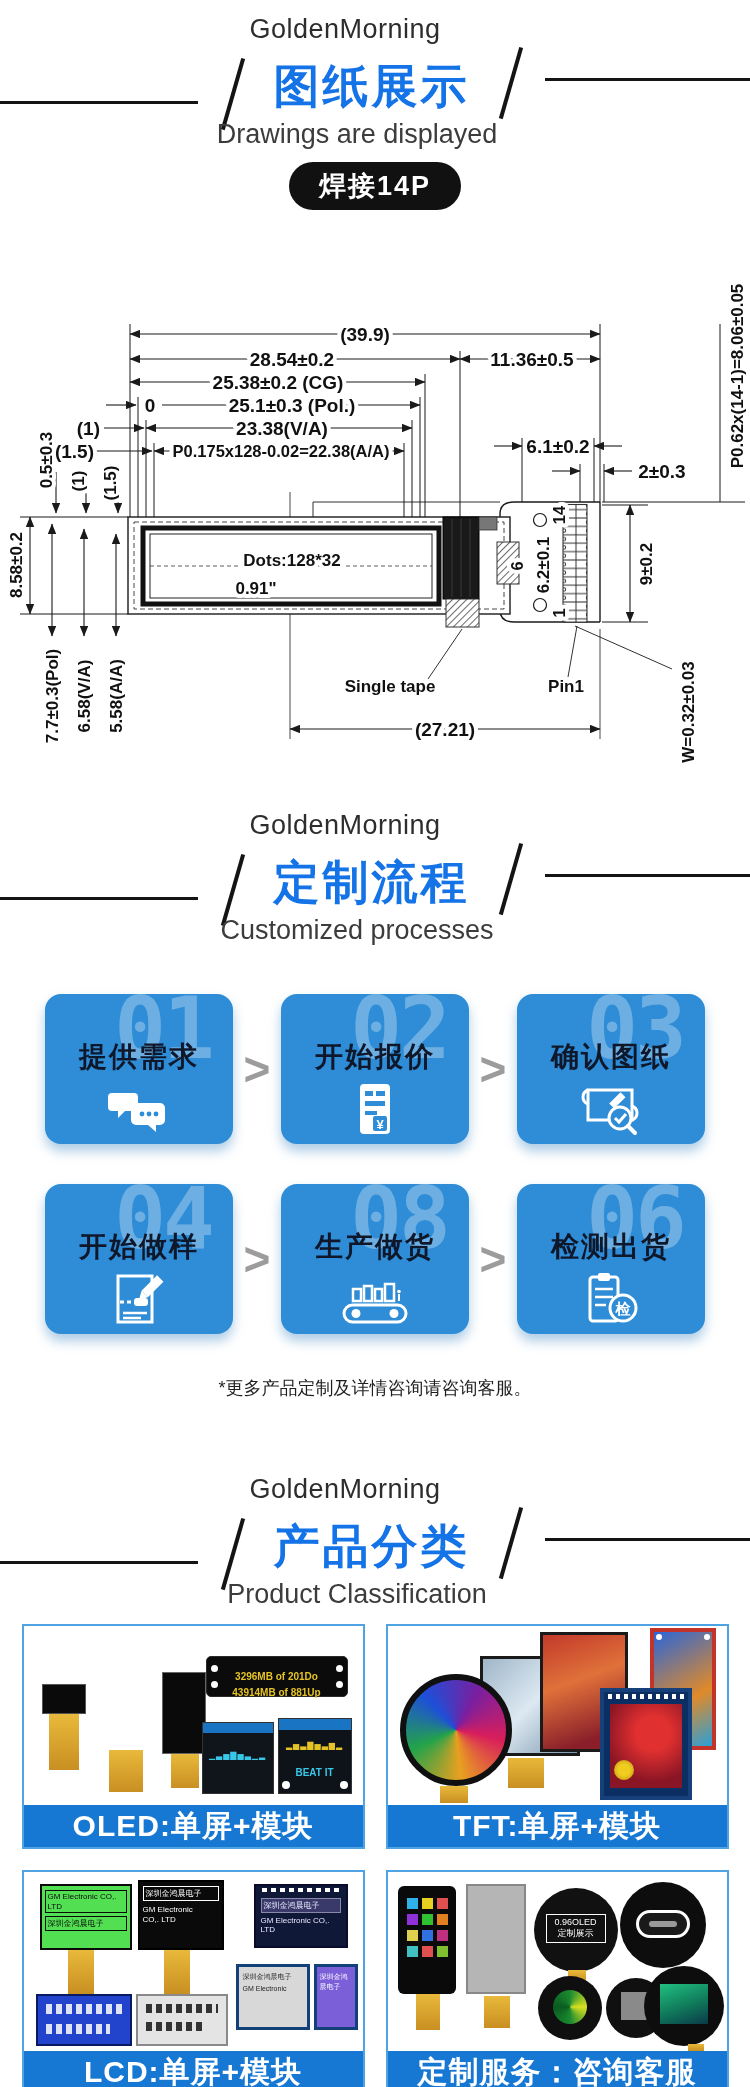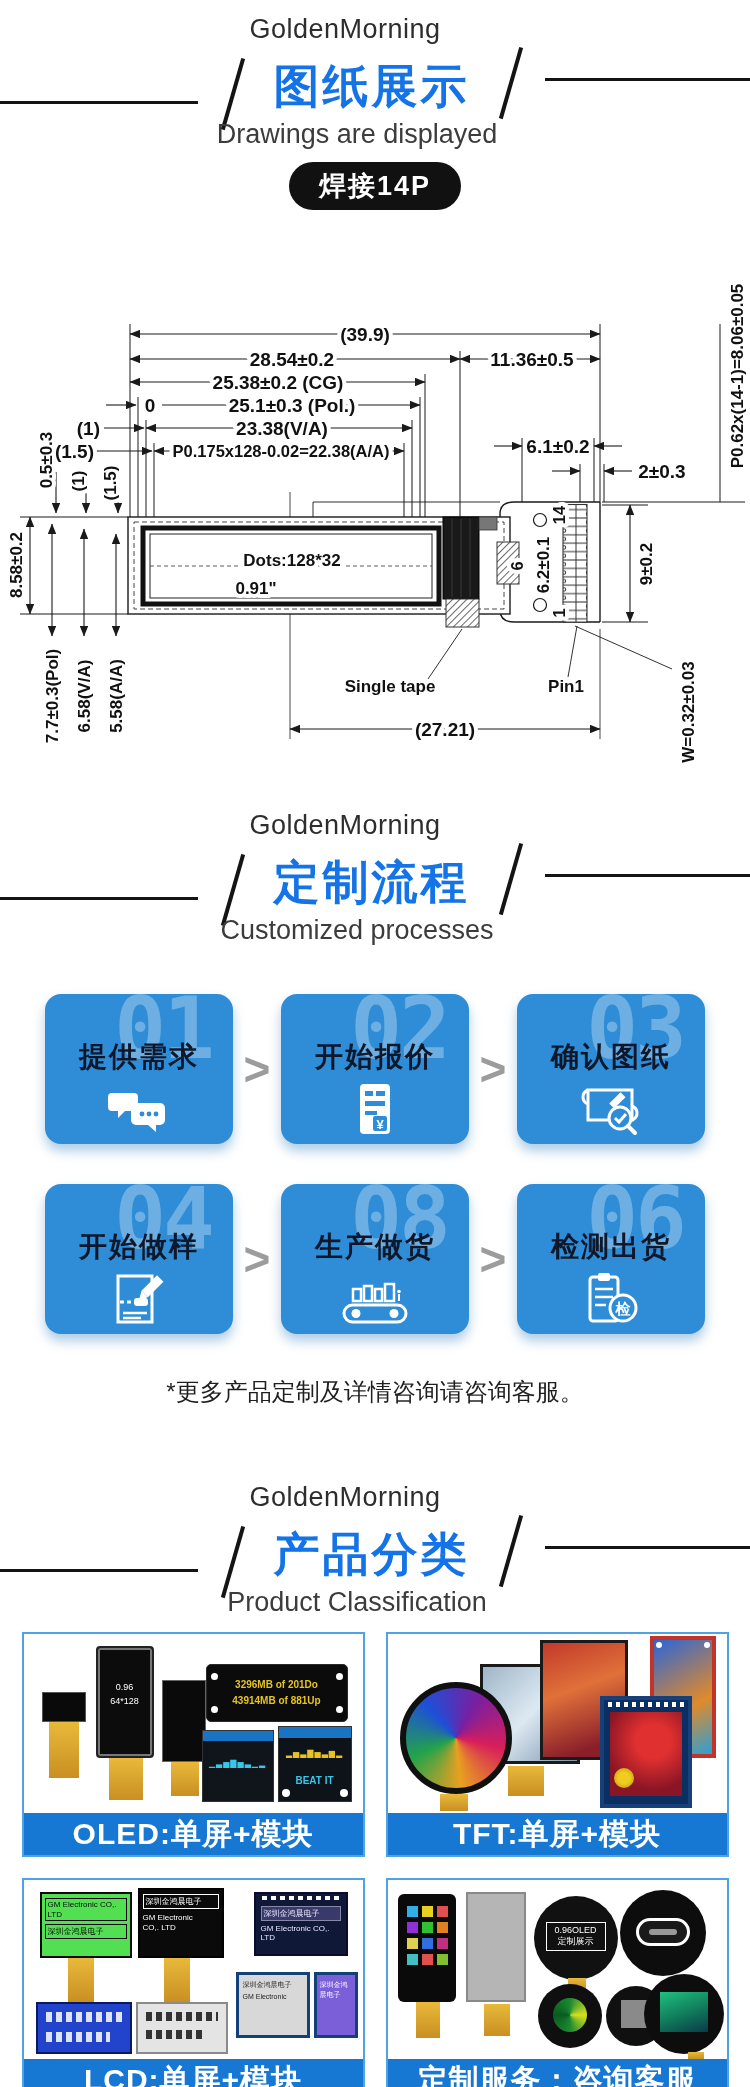--- a/index.html
+++ b/index.html
@@ -39,21 +39,21 @@
         align-items:center;justify-items:center;}
   .step{position:relative;width:188px;height:150px;background:#2e8dd6;border-radius:16px;
         box-shadow:0 7px 12px rgba(40,120,190,.38);overflow:hidden;}
   .step .num{position:absolute;top:-16px;left:0;right:0;text-align:center;
              font-family:"DejaVu Sans Mono",monospace;font-weight:700;font-size:86px;
              color:rgba(255,255,255,.30);letter-spacing:-3px;margin-left:48px;}
   .step .lbl{position:absolute;top:44px;left:0;right:0;text-align:center;color:#0f172a;
              font-size:28px;font-weight:700;letter-spacing:2px;}
   .step .ic{position:absolute;bottom:8px;left:0;right:0;display:flex;justify-content:center;}
   .sep{font-size:46px;font-weight:700;color:#9c9c9c;}
-  .note{margin-top:42px;text-align:center;font-size:24px;font-weight:500;color:#1f1f1f;}
+  .note{margin-top:42px;text-align:center;font-size:18px;font-weight:500;color:#1f1f1f;}
 
   
   .prods{width:707px;margin:14px auto 0;display:grid;grid-template-columns:343px 343px;gap:21px;}
   .pcard{border:2px solid #4fa3e3;background:#fff;box-sizing:border-box;}
   .pimg{position:relative;height:179px;overflow:hidden;background:#fff;}
   .pban{height:42px;background:#1678d3;color:#fff;display:flex;align-items:center;
         justify-content:center;font-size:30px;font-weight:700;letter-spacing:1px;white-space:nowrap;}
   .abs{position:absolute;box-sizing:border-box;}
   .tinytxt{position:absolute;left:0;right:0;text-align:center;color:#fff;line-height:1.25;}
   .fpc{background:linear-gradient(180deg,#e8b93a,#c98f22);}
@@ -348,28 +348,24 @@
     </div>
     <div class="subtitle">Product Classification</div>
   </div>
 
   <div class="prods">
 
     <div class="pcard">
       <div class="pimg">
         <div class="abs" style="left:18px;top:58px;width:44px;height:30px;background:#0a0a0a;border:1px solid #555;"></div>
         <div class="abs fpc" style="left:25px;top:88px;width:30px;height:56px;"></div>
-        <div class="abs" style="left:72px;top:12px;width:58px;height:112px;background:#0c0c0c;border:2px solid #222;border-radius:4px;box-shadow:inset 0 0 0 2px #777;">
-          <span class="tinytxt" style="top:34px;font-size:9px;">0.96</span>
-          <span class="tinytxt" style="top:48px;font-size:9px;">64*128</span>
-        </div>
         <div class="abs fpc" style="left:85px;top:124px;width:34px;height:42px;"></div>
         <div class="abs" style="left:138px;top:46px;width:44px;height:82px;background:#0a0a0a;border:1px solid #666;"></div>
         <div class="abs fpc" style="left:147px;top:128px;width:28px;height:34px;"></div>
-        <div class="abs" style="left:182px;top:30px;width:142px;height:58px;background:#0b0b0b;border-radius:5px;border:1px solid #2a2a2a;">
+        <div class="abs" style="left:182px;top:30px;width:142px;height:41px;background:#0b0b0b;border-radius:5px;border:1px solid #2a2a2a;">
           <span class="abs" style="left:4px;top:8px;width:7px;height:7px;background:#fff;border-radius:50%;"></span>
           <span class="abs" style="right:4px;top:8px;width:7px;height:7px;background:#fff;border-radius:50%;"></span>
           <span class="abs" style="left:4px;bottom:8px;width:7px;height:7px;background:#fff;border-radius:50%;"></span>
           <span class="abs" style="right:4px;bottom:8px;width:7px;height:7px;background:#fff;border-radius:50%;"></span>
           <span class="tinytxt" style="top:14px;font-size:10px;font-weight:bold;color:#e6c325;">3296MB of 201Do</span>
           <span class="tinytxt" style="top:30px;font-size:10px;font-weight:bold;color:#e6c325;">43914MB of 881Up</span>
         </div>
         <div class="abs" style="left:178px;top:96px;width:72px;height:72px;background:#10151c;border:1px solid #333;">
           <span class="abs" style="left:0;top:0;width:100%;height:10px;background:#1a74c4;"></span>
           <span class="tinytxt" style="top:28px;font-size:8px;color:#39c7e8;letter-spacing:1px;">▁▃▅▇▅▃▁▂</span>

